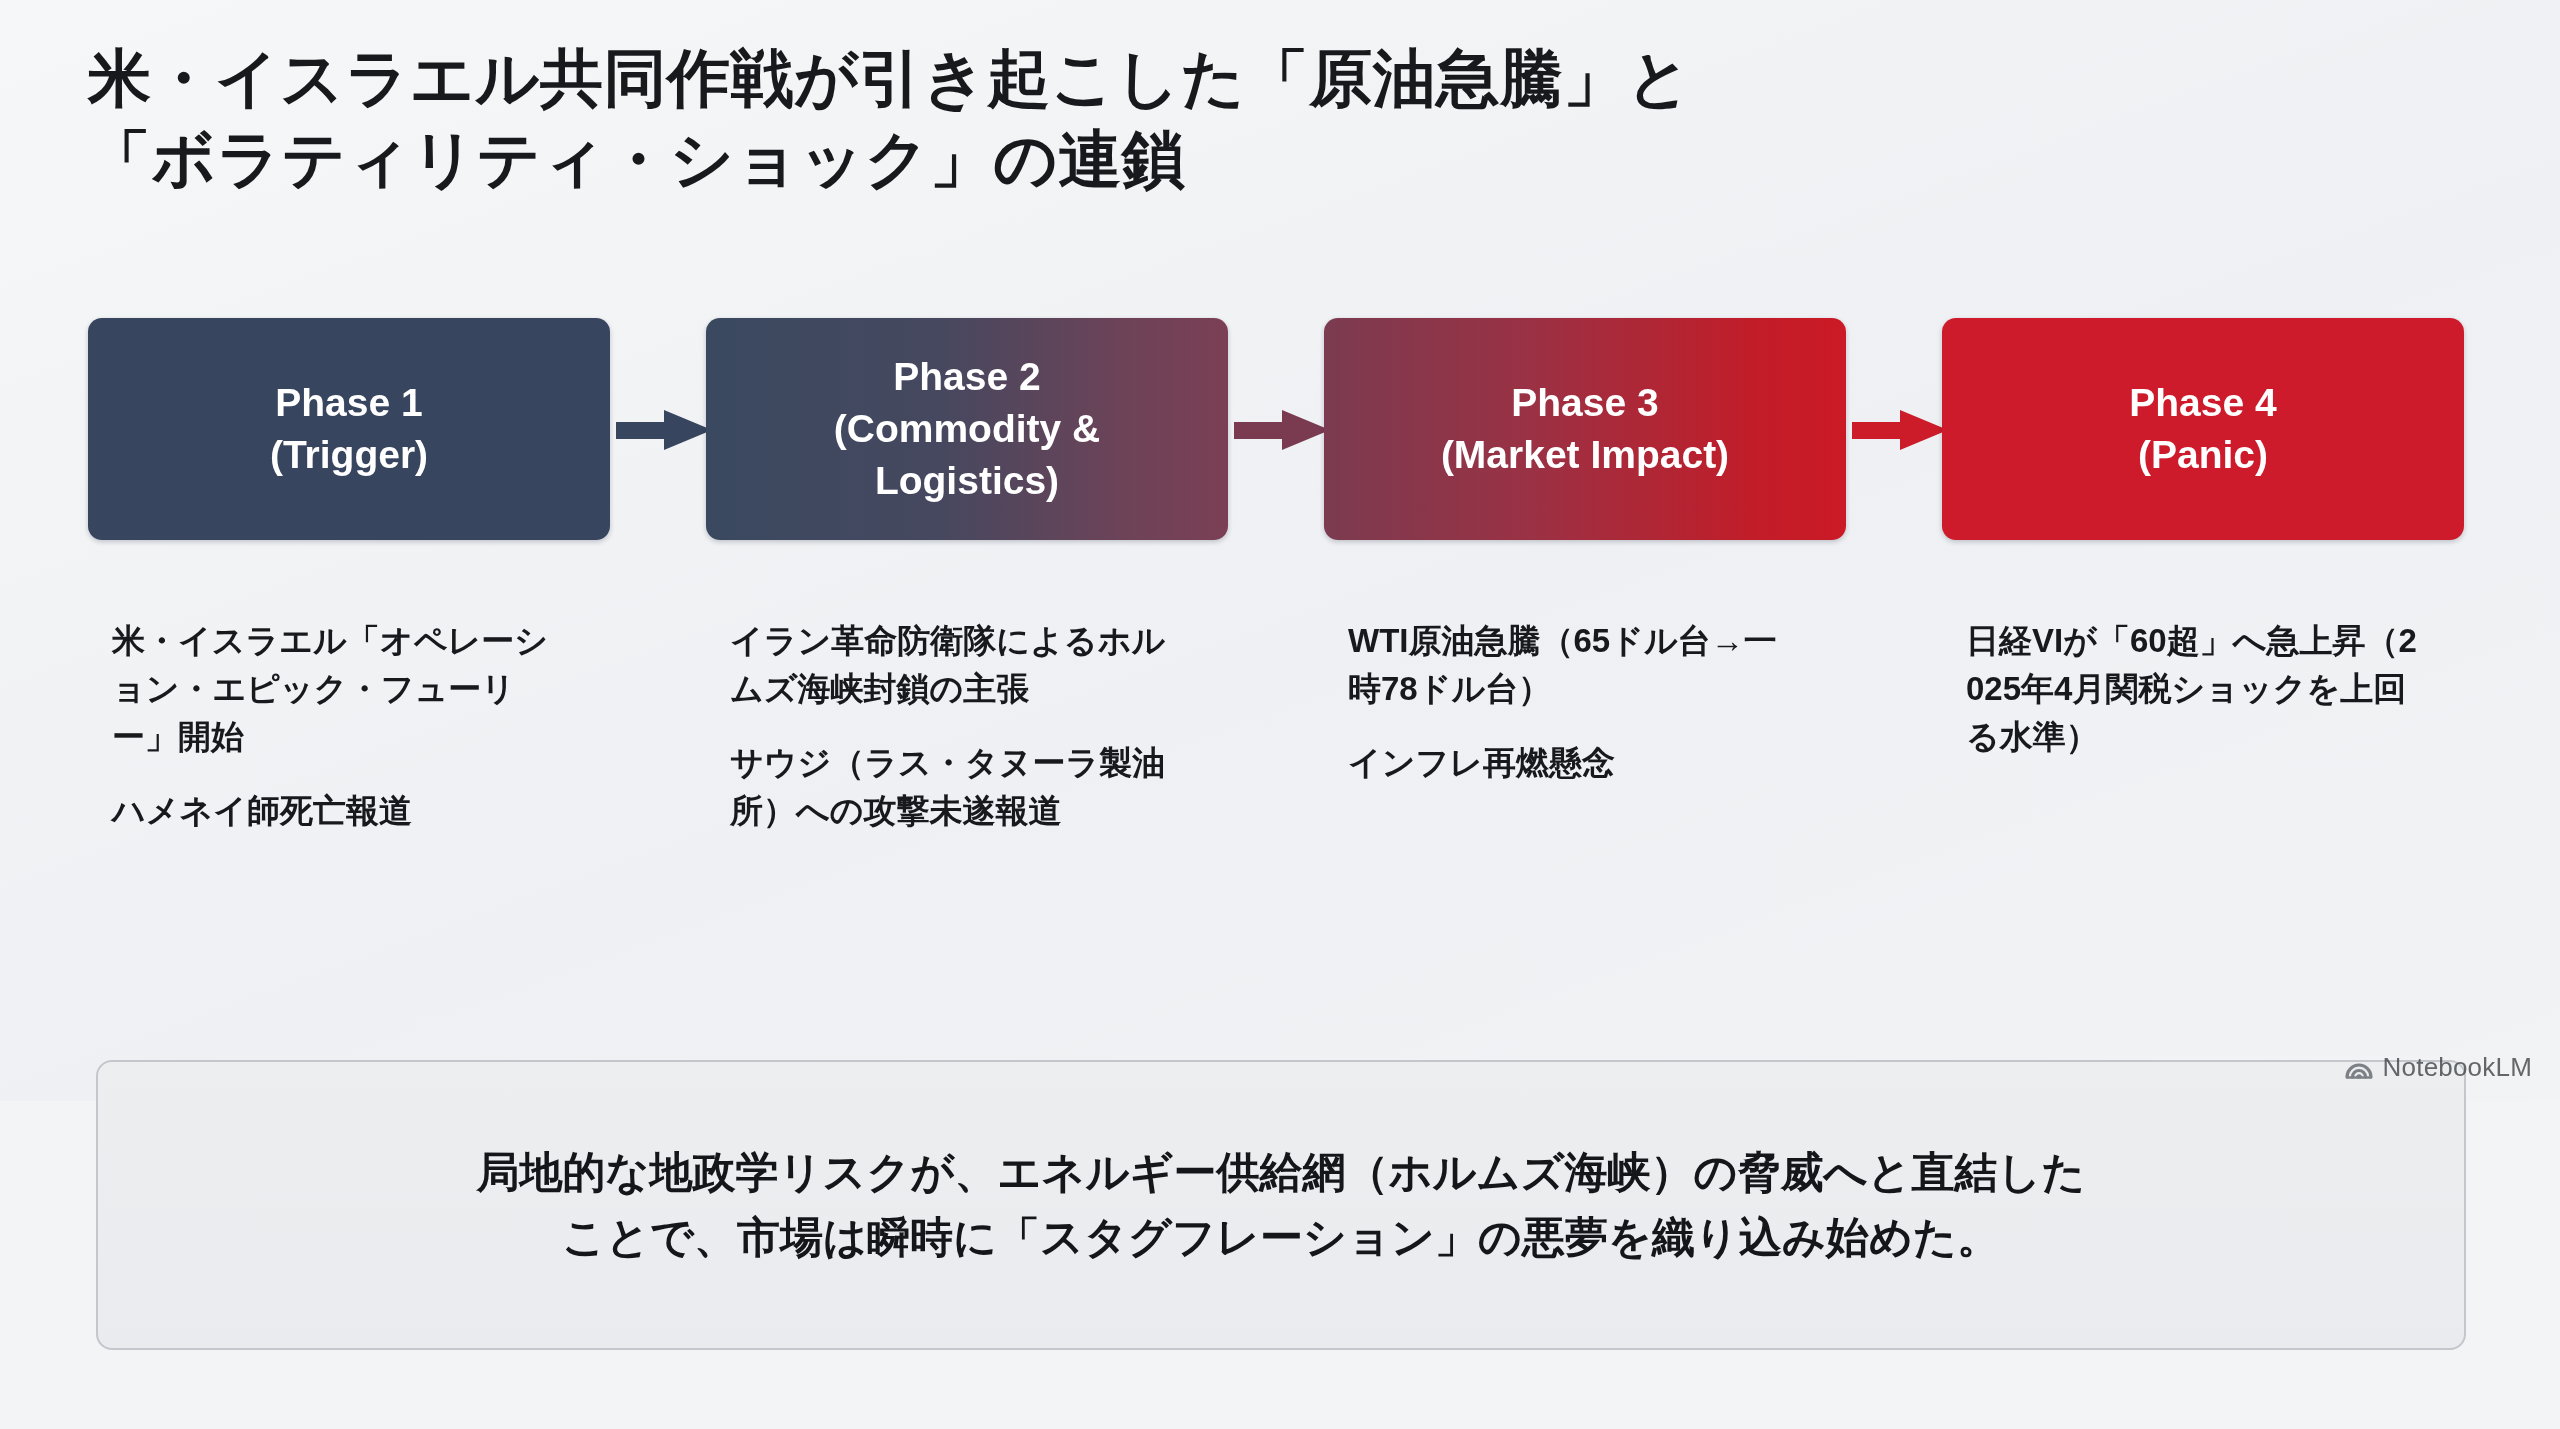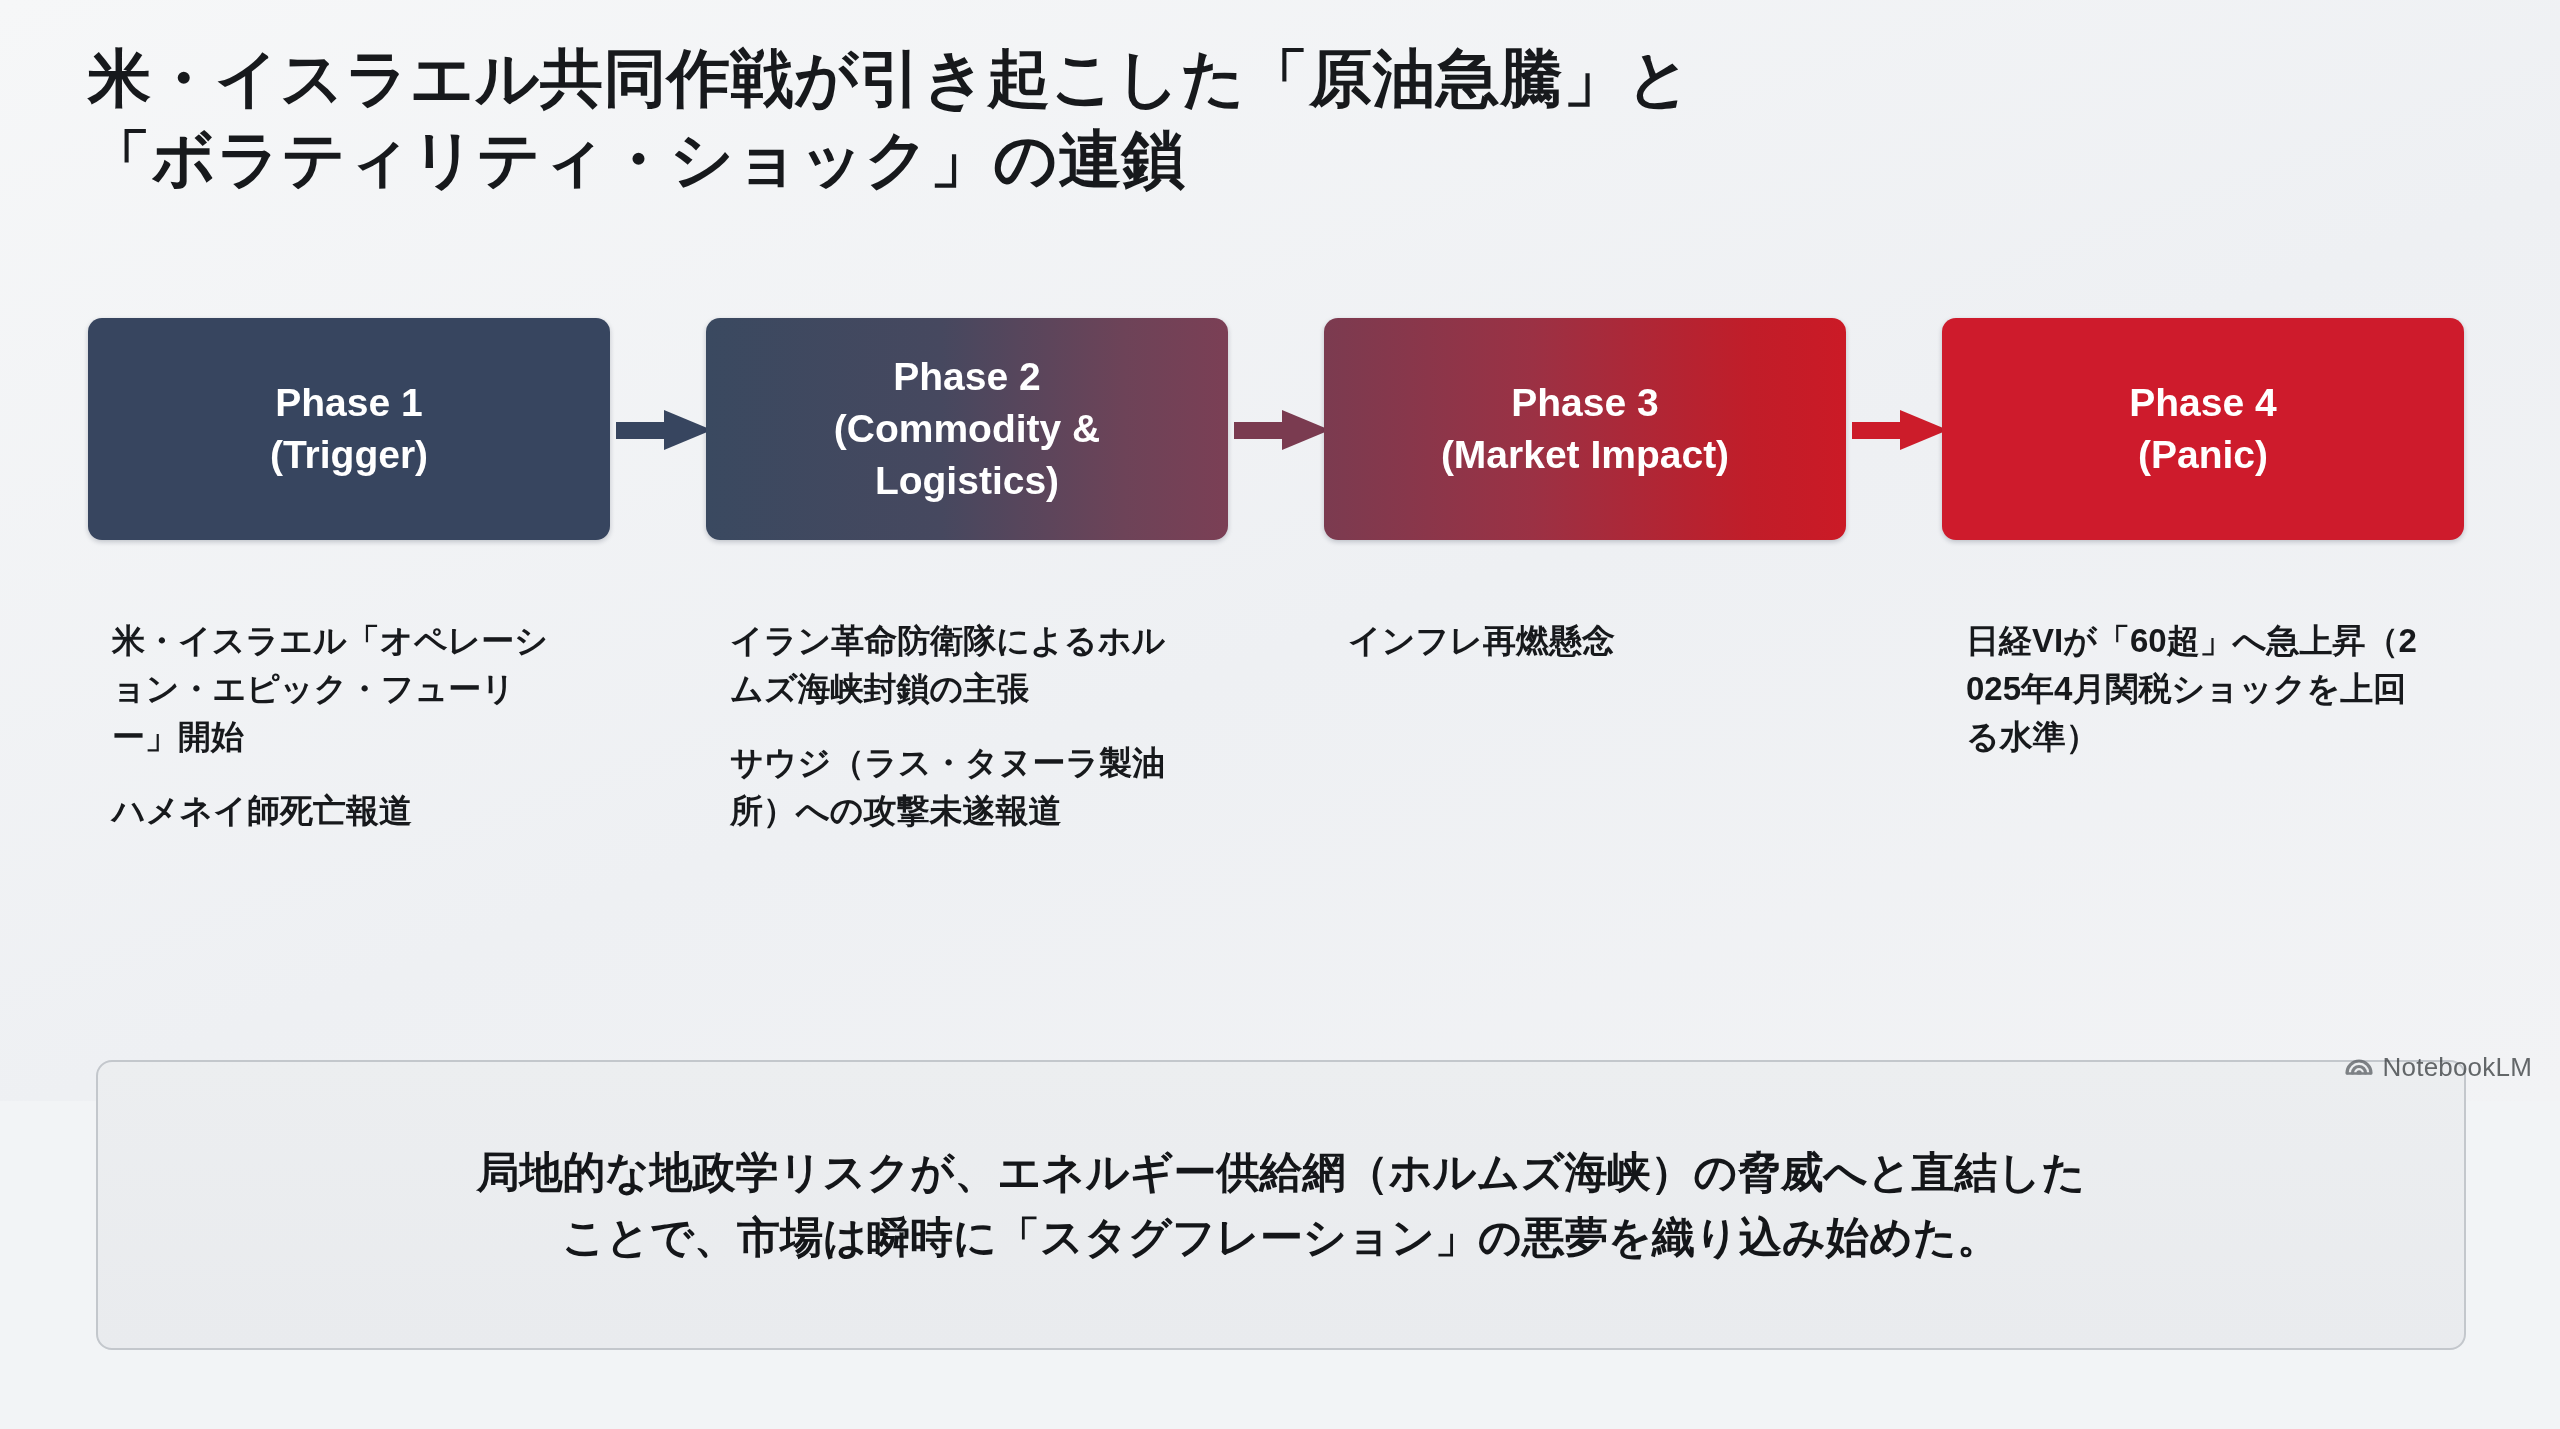--- a/index.html
+++ b/index.html
@@ -131,21 +131,21 @@
     color:#141619;
     text-align:center;
     white-space:nowrap;
   }
 
   
   .brand {
     position:absolute;
     right:28px; bottom:18px;
     display:flex;
-    align-items:flex-start;
+    align-items:center;
     gap:9px;
     opacity:0.78;
   }
   .brand-mark { width:30px; height:24px; display:block; }
   .brand-text {
     font-size:26px;
     font-weight:500;
     color:#3c4043;
     letter-spacing:0.2px;
   }
@@ -197,20 +197,21 @@
       <div class="bullet-item">米・イスラエル「オペレーション・エピック・フューリー」開始</div>
       <div class="bullet-item">ハメネイ師死亡報道</div>
     </div>
 
     <div class="bullet-col" id="col2">
       <div class="bullet-item">イラン革命防衛隊によるホルムズ海峡封鎖の主張</div>
       <div class="bullet-item">サウジ（ラス・タヌーラ製油所）への攻撃未遂報道</div>
     </div>
 
     <div class="bullet-col" id="col3">
+      <div class="bullet-item">WTI原油急騰（65ドル台→一時78ドル台）</div>
       <div class="bullet-item">インフレ再燃懸念</div>
     </div>
 
     <div class="bullet-col" id="col4">
       <div class="bullet-item">日経VIが「60超」へ急上昇（2025年4月関税ショックを上回る水準）</div>
     </div>
   </div>
 
   <div class="summary-box">
     <div class="summary-line">局地的な地政学リスクが、エネルギー供給網（ホルムズ海峡）の脅威へと直結した</div>

